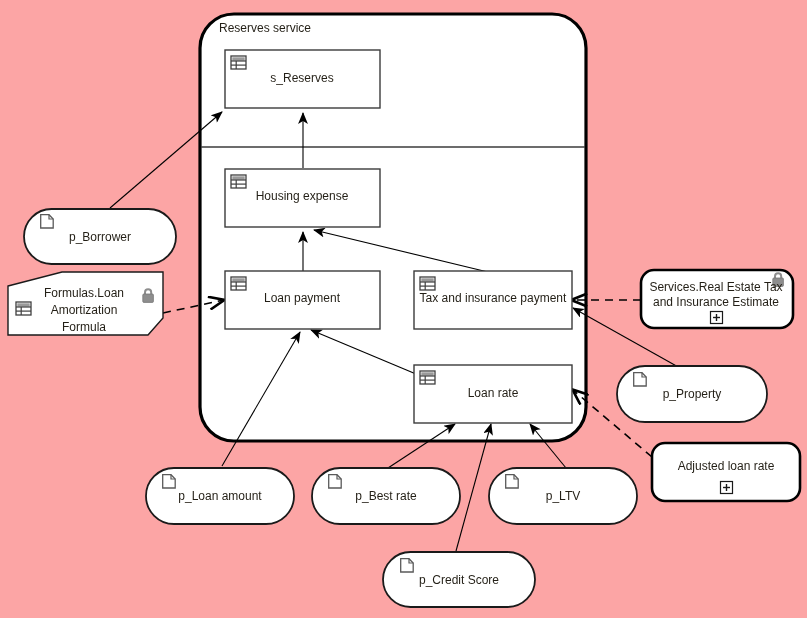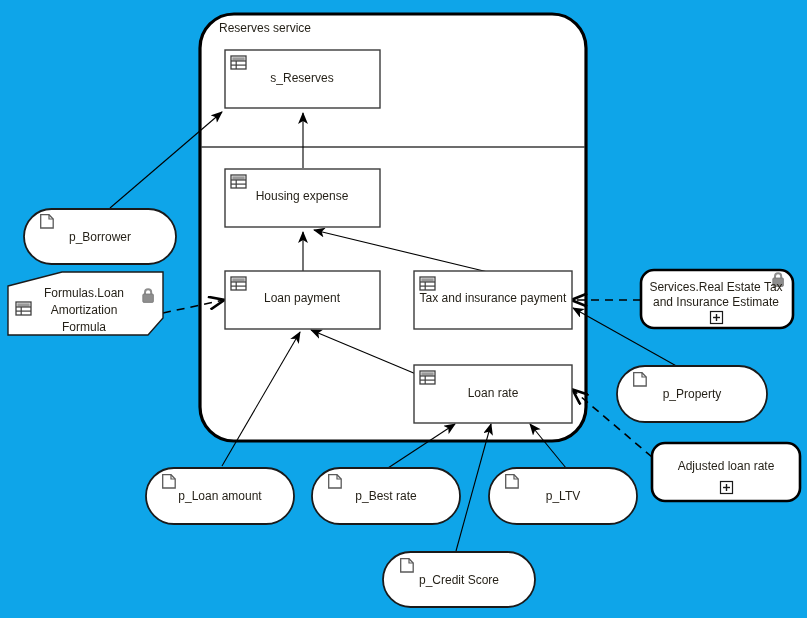--- a/index.html
+++ b/index.html
@@ -10,21 +10,21 @@
   body {
     width: 807px;
     height: 618px;
     font-family: "Liberation Sans", sans-serif;
     overflow: hidden;
   }
   #canvas {
     position: relative;
     width: 807px;
     height: 618px;
-    background: #0ea5e9;
+    background: #fca5a5;
   }
   svg#diagram {
     position: absolute;
     top: 0;
     left: 0;
     width: 807px;
     height: 618px;
   }
   .node-label {
     font-family: "Liberation Sans", sans-serif;

